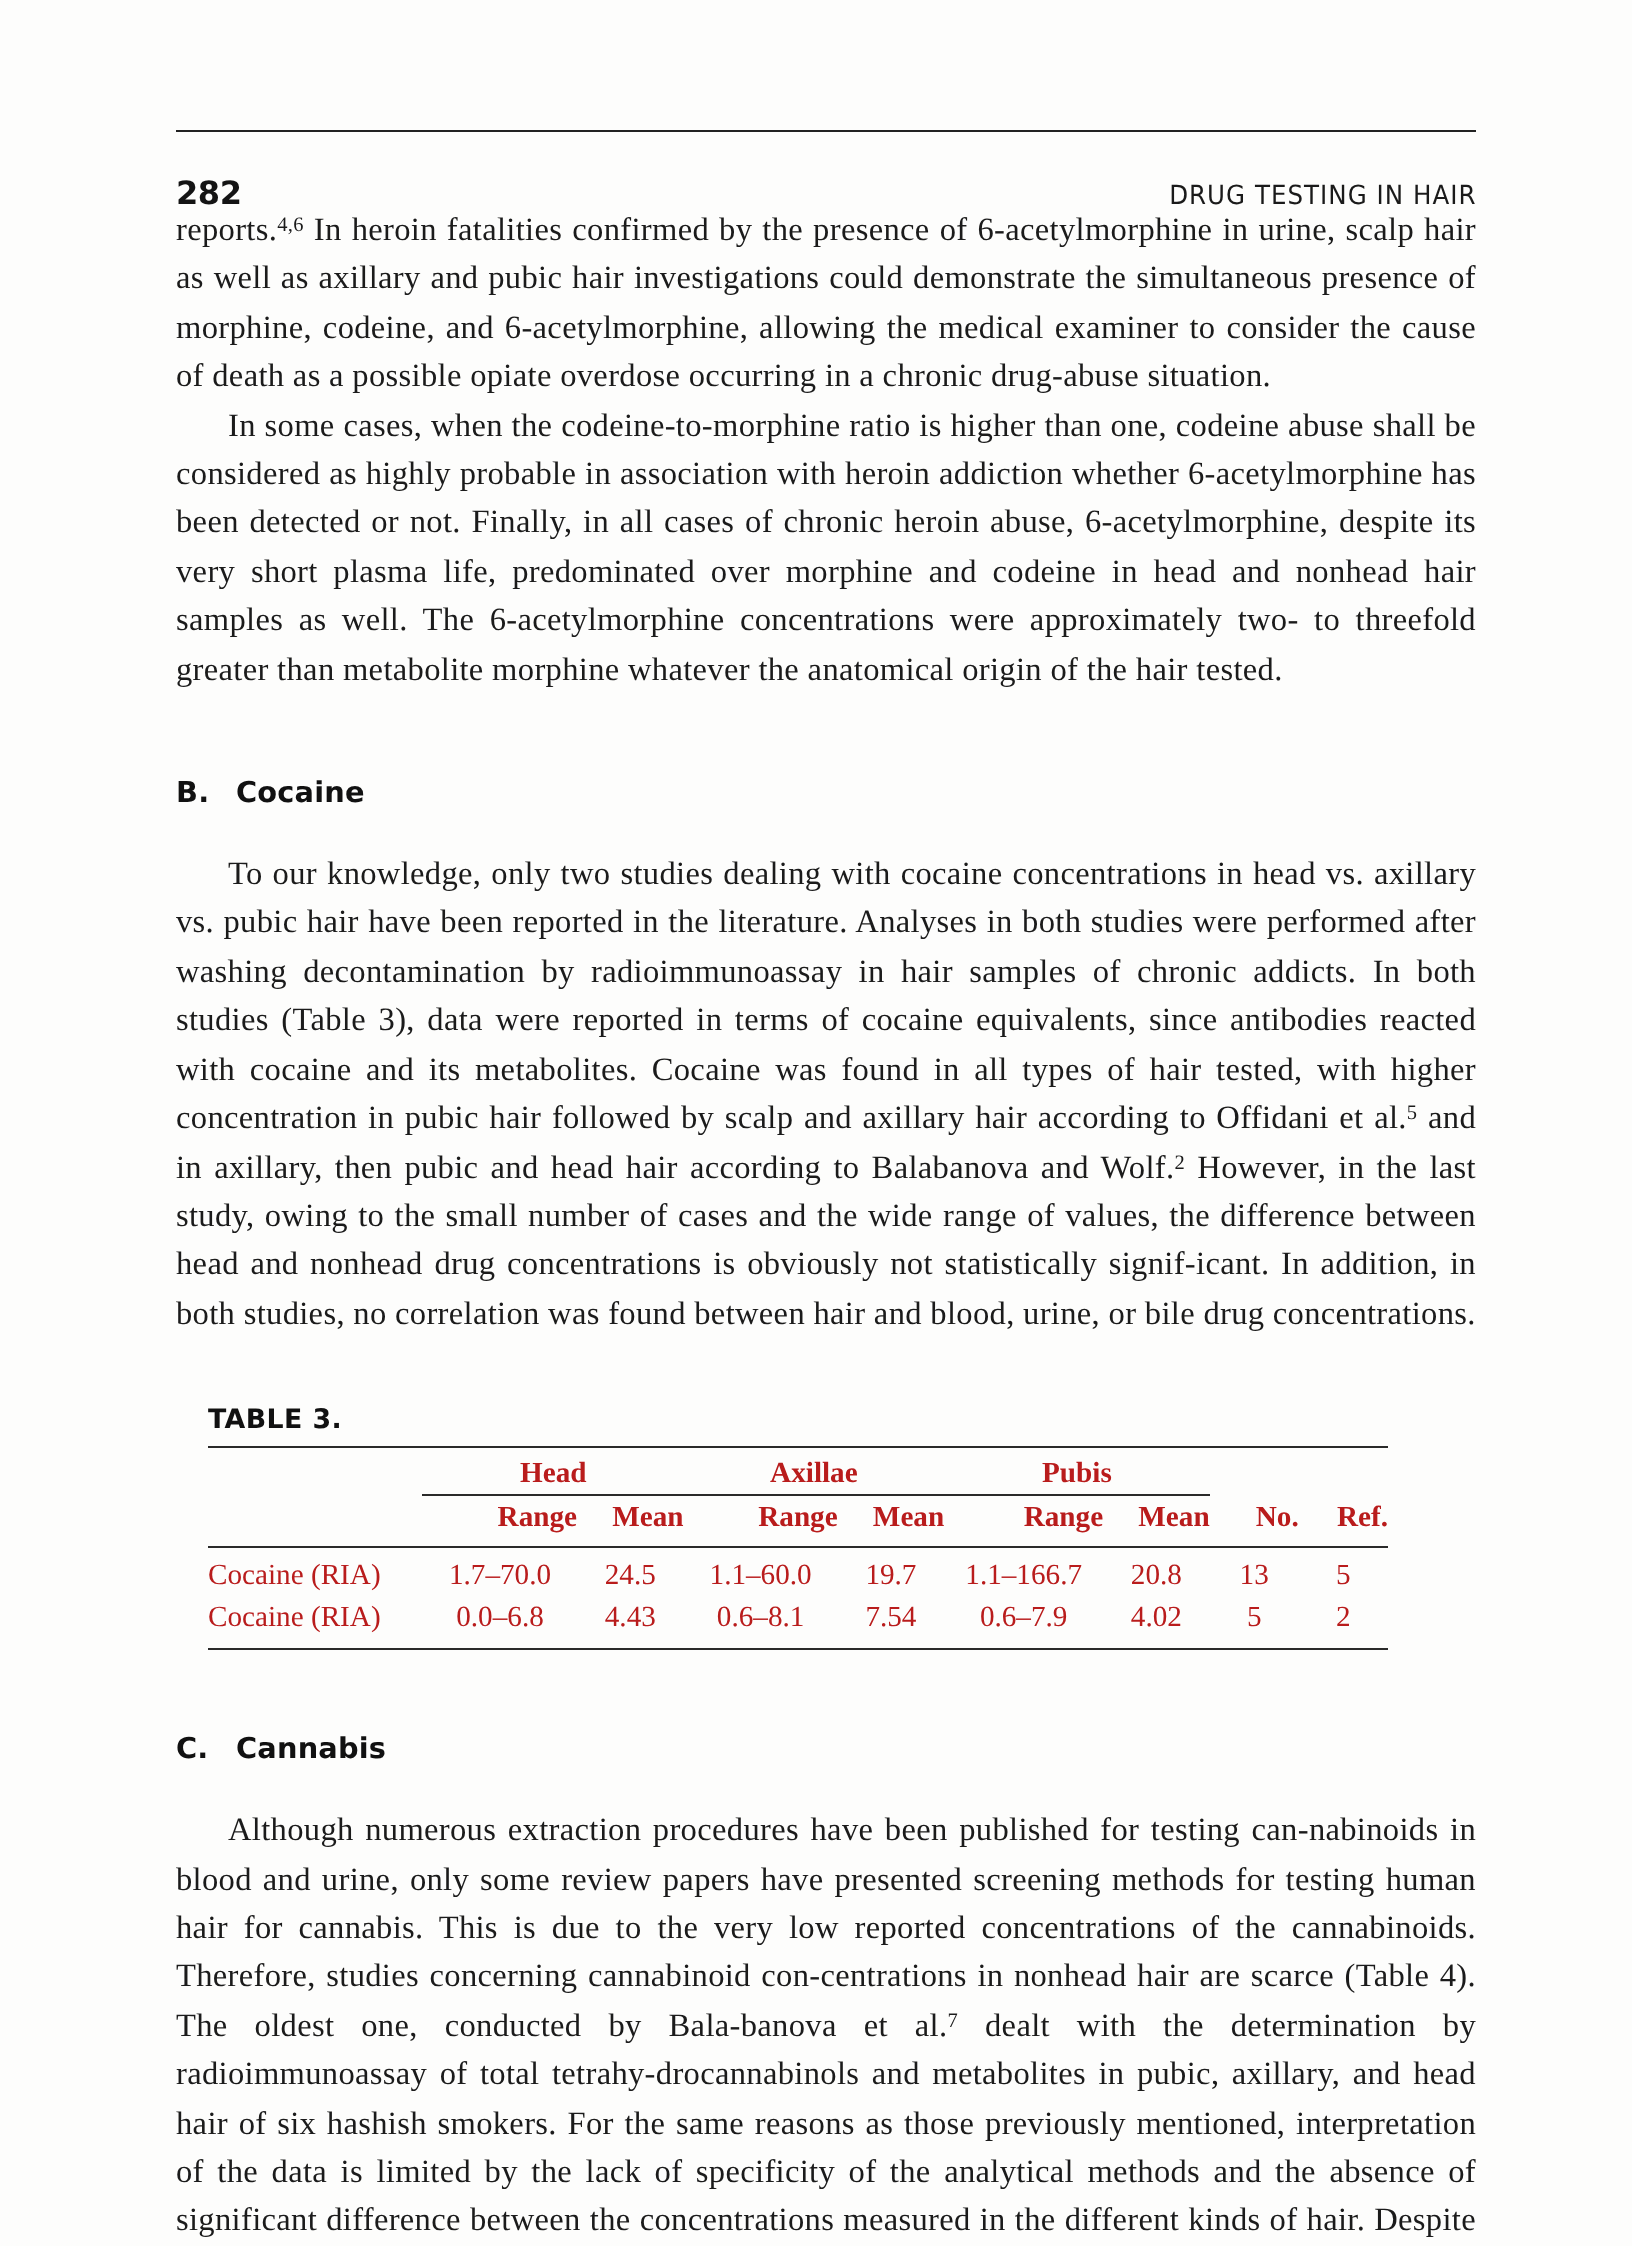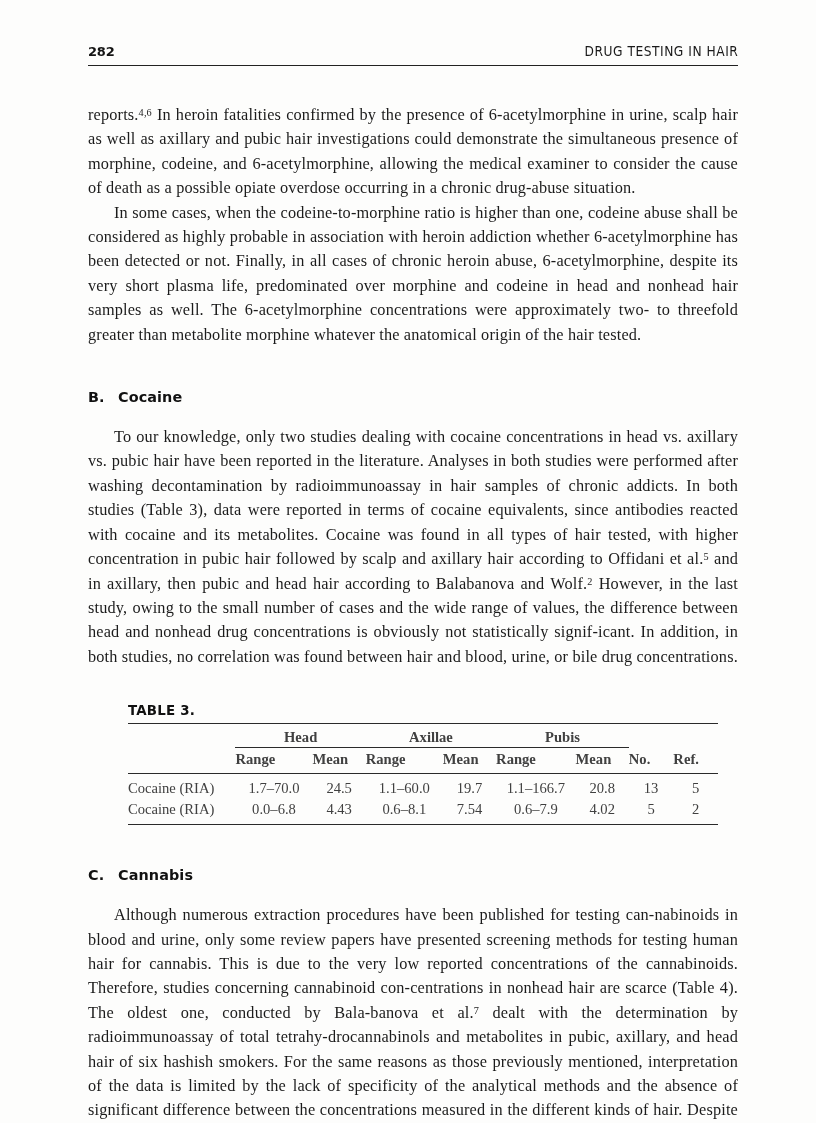--- a/index.html
+++ b/index.html
@@ -26,23 +26,24 @@
     left: 88px;
     top: 44px;
     width: 650px;
     display: flex;
     align-items: flex-end;
     justify-content: space-between;
   }
   .folio {
     font-family: "DejaVu Sans", "Liberation Sans", sans-serif;
     font-weight: bold;
-    font-size: 13px;
+    font-size: 16px;
     letter-spacing: -0.2px;
     color: #141414;
+    margin-top: 43px;
   }
   .runtitle {
     font-family: "DejaVu Sans", "Liberation Sans", sans-serif;
     font-size: 13.2px;
     letter-spacing: 0.55px;
     color: #1a1a1a;
     transform: scaleX(0.93);
     transform-origin: right bottom;
   }
   .runrule {
@@ -91,21 +92,21 @@
   .heading .hnum { width: 30px; flex: none; }
 
   .gap-before-b { height: 42px; }
   .gap-after-b  { height: 20px; }
   .gap-before-c { height: 42px; }
   .gap-after-c  { height: 20px; }
 
   
   .tableblock {
     margin-top: 34px;
-    margin-left: 40px;
+    margin-left: 16px;
     width: 590px;
   }
   .tbl-label {
     font-family: "DejaVu Sans", "Liberation Sans", sans-serif;
     font-weight: bold;
     font-size: 13.4px;
     letter-spacing: 0.2px;
     color: #111;
   }
   .tbl-caption {
@@ -113,21 +114,21 @@
     font-size: 15.6px;
     line-height: 20px;
     color: #1b1b1b;
   }
 
   table.data {
     margin-top: 5px;
     width: 100%;
     border-collapse: collapse;
     font-size: 14.6px;
-    color: #404040;
+    color: #b91c1c;
   }
   table.data th,
   table.data td {
     padding: 0;
     font-weight: normal;
     white-space: nowrap;
   }
 
   .rule-top    { border-top: 1.4px solid #2a2a2a; }
   .rule-mid    { border-top: 1.1px solid #2a2a2a; }
@@ -139,21 +140,21 @@
     font-size: 14.6px;
     text-align: center;
     padding-top: 5px;
     padding-bottom: 1px;
   }
   tr.grouprow th.spanned {
     border-bottom: 1px solid #2a2a2a;
   }
   tr.subrow th {
     font-weight: bold;
-    text-align: left;
+    text-align: right;
     padding-top: 3px;
     padding-bottom: 5px;
   }
   tr.subrow th.leftcol { text-align: left; }
 
   tr.datarow td {
     text-align: center;
     padding-top: 3.5px;
     padding-bottom: 0.5px;
   }

